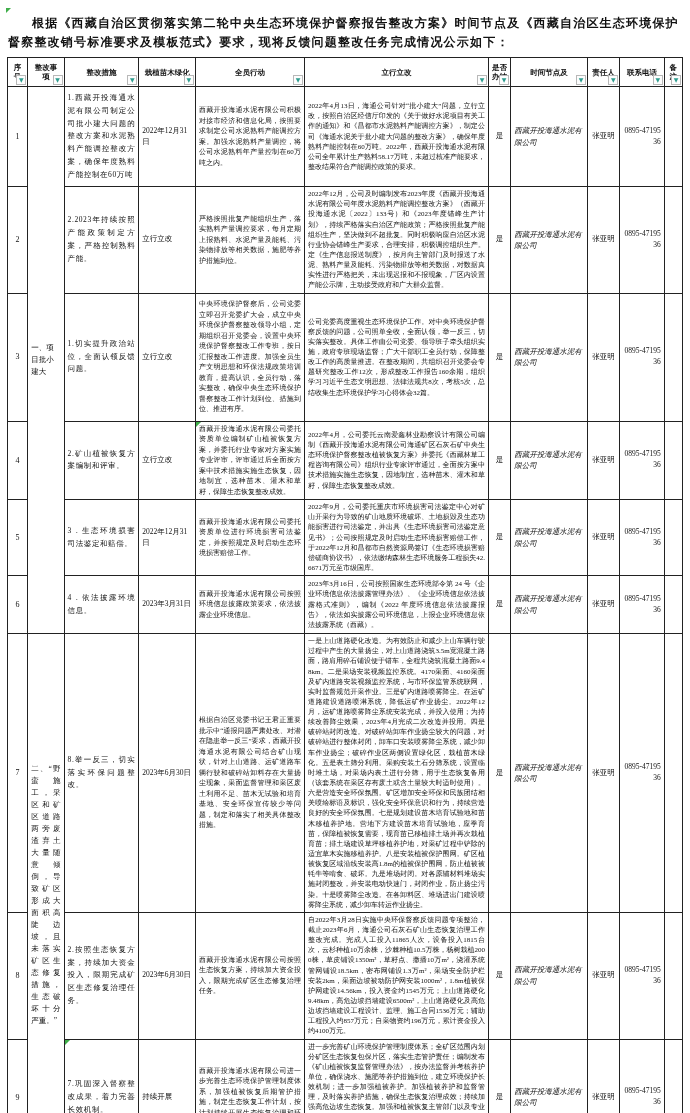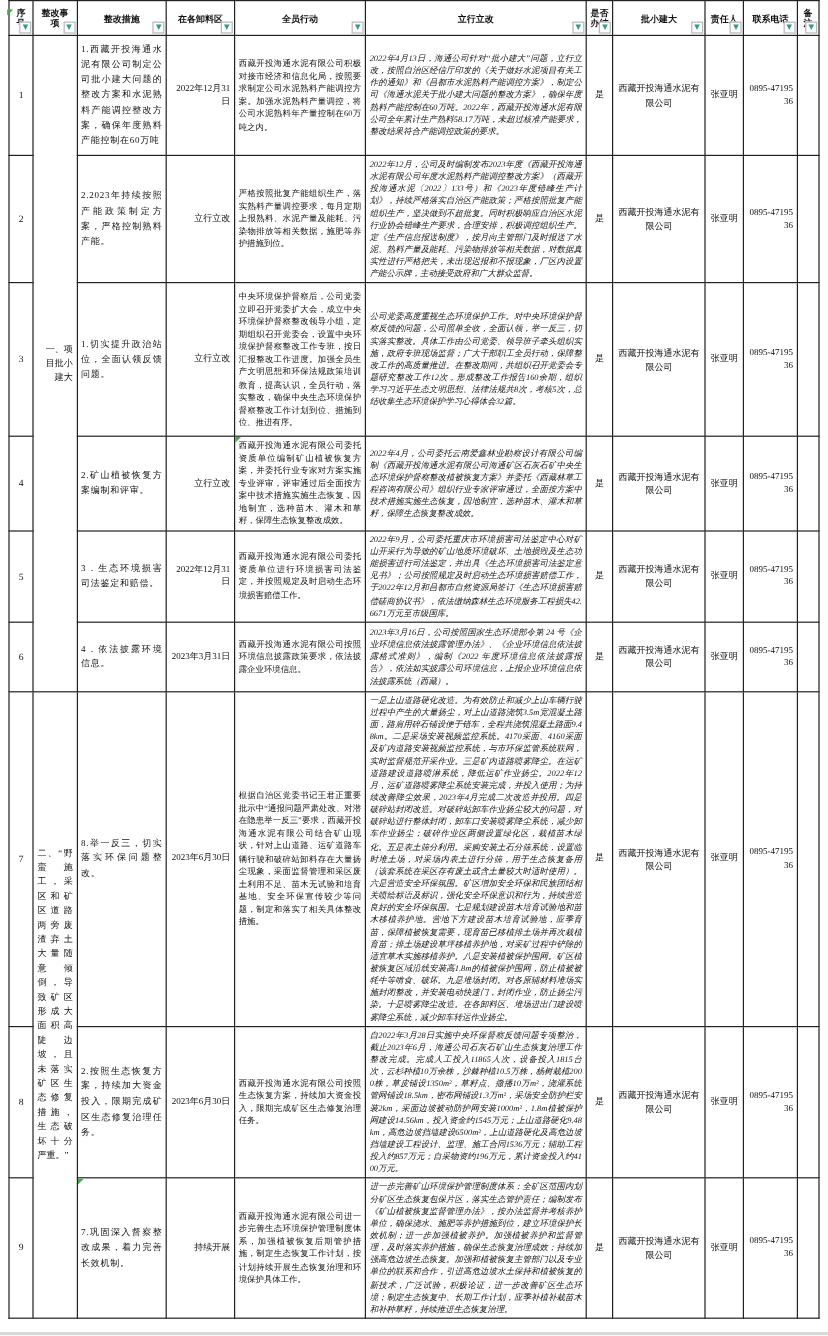--- a/index.html
+++ b/index.html
@@ -9,63 +9,64 @@
   .corner{position:absolute;width:0;height:0;border-top:5px solid #3fae49;border-right:5px solid transparent;}
   .corner.tl{left:6px;top:8px;}
   .intro{margin:14px 8px 6px 8px;font-size:12px;line-height:1.55;letter-spacing:1.2px;text-indent:2em;font-weight:600;}
   table.main{border-collapse:collapse;table-layout:fixed;width:676px;margin:0 0 0 7px;}
   table.main th,table.main td{border:1px solid #222;padding:2px 3px;vertical-align:middle;word-break:break-all;overflow:hidden;}
   thead th{position:relative;font-size:7.5px;font-weight:700;text-align:center;height:24px;padding-right:8px;line-height:1.2;}
   .filter{position:absolute;right:1px;bottom:1px;width:8px;height:8px;line-height:8px;font-size:6px;color:#2e9d8f;border:1px solid #b8b8b8;background:#fdfdfd;text-align:center;font-family:"DejaVu Sans",sans-serif;cursor:pointer;}
   td{font-size:7px;line-height:1.45;}
   .c-no{text-align:center;font-size:8px;}
   .c-item{font-size:7.5px;text-align:justify;line-height:1.6;padding:2px 4px;}
-  .item-a{vertical-align:top;padding-top:108px;text-align:right;}
+  .item-a{vertical-align:top;padding-top:108px;text-align:left;}
   .item-b{vertical-align:top;padding-top:3px;}
   .c-measure{font-size:7.5px;text-align:justify;line-height:1.7;letter-spacing:.6px;padding:2px 5px;}
-  .c-sched{text-align:right;font-size:7.5px;}
+  .c-sched{text-align:left;font-size:7.5px;}
   .c-arr{text-align:justify;line-height:1.5;padding:2px 4px;}
-  .c-prog{text-align:justify;line-height:1.45;padding:2px 4px;font-style:italic;}
+  .c-prog{text-align:justify;line-height:1.45;padding:2px 4px;}
   .c-done,.c-person{text-align:center;font-size:7.5px;}
-  .c-unit{text-align:center;font-size:7.5px;line-height:1.5;}
+  .c-unit{font-size:7.5px;line-height:1.5;font-style:italic;}
   .c-phone{text-align:right;font-size:7.5px;}
   .c-remark{}
   td.flagged{position:relative;margin-top:48px;}
   td.flagged::before{content:"";position:absolute;left:0;top:0;border-top:5px solid #3fae49;border-right:5px solid transparent;}
 </style>
 </head>
 <body>
 
 <div class="page">
   <span class="corner tl"></span>
+  <p class="intro">根据《西藏自治区贯彻落实第二轮中央生态环境保护督察报告整改方案》时间节点及《西藏自治区生态环境保护督察整改销号标准要求及模板范式》要求，现将反馈问题整改任务完成情况公示如下：</p>
 
   <table class="main">
     <colgroup>
       <col style="width:20px">
         <col style="width:36px">
         <col style="width:74px">
         <col style="width:56px">
       <col style="width:108px">
         <col style="width:182px">
         <col style="width:22px">
         <col style="width:76px">
       <col style="width:32px">
         <col style="width:44px">
         <col style="width:18px">
     </colgroup>
     <thead>
       <tr id="header-row">
           <th><span>序号</span><span class="filter">▼</span></th>
           <th><span>整改事项</span><span class="filter">▼</span></th>
           <th><span>整改措施</span><span class="filter">▼</span></th>
-          <th><span>在各卸料区</span><span class="filter">▼</span></th>
+          <th><span>栽植苗木绿化</span><span class="filter">▼</span></th>
           <th><span>全员行动</span><span class="filter">▼</span></th>
           <th><span>立行立改</span><span class="filter">▼</span></th>
           <th><span>是否办结</span><span class="filter">▼</span></th>
-          <th><span>批小建大</span><span class="filter">▼</span></th>
+          <th><span>时间节点及</span><span class="filter">▼</span></th>
           <th><span>责任人</span><span class="filter">▼</span></th>
           <th><span>联系电话</span><span class="filter">▼</span></th>
           <th><span>备注</span><span class="filter">▼</span></th>
         </tr>
     </thead>
     <tbody id="table-body">
         <tr style="height: 100px;">
           <td class="c-no">1</td>
           <td class="c-item item-a" rowspan="6">一、项目批小建大</td>
           <td class="c-measure">1.西藏开投海通水泥有限公司制定公司批小建大问题的整改方案和水泥熟料产能调控整改方案，确保年度熟料产能控制在60万吨</td>

